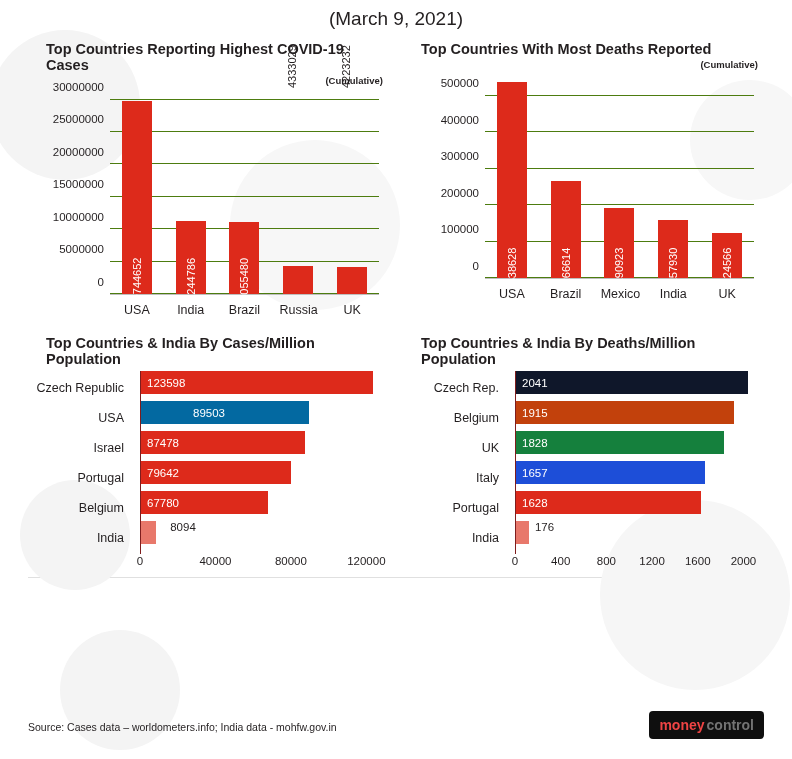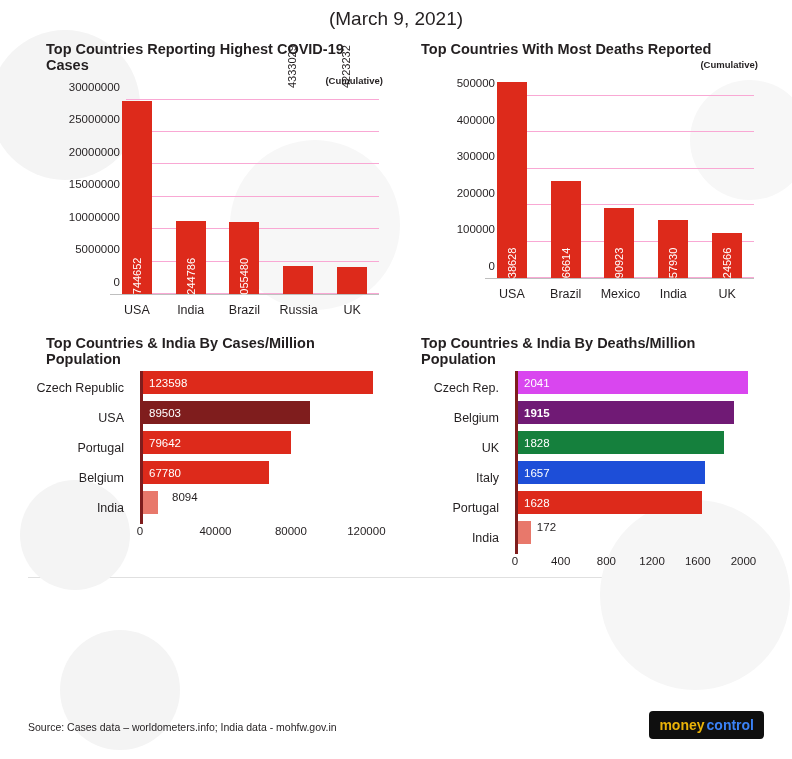--- a/index.html
+++ b/index.html
@@ -56,21 +56,21 @@
     font-size: 9.5px;
     font-weight: bold;
     text-align: right;
     padding-right: 6px;
     margin-bottom: 4px;
   }
 
   
   .vchart { height: 245px; position: relative; padding-left: 82px; padding-right: 10px; }
   .vplot { position:relative; height: 205px; border-bottom: 1px solid #bfbfbf; }
-  .gridline { position:absolute; left:16px; right:0; height:1px; background:#f9a8d4; }
+  .gridline { position:absolute; left:0; right:0; height:1px; background:#4d7c0f; }
   .ytick { position:absolute; right: 100%; margin-right:6px; transform: translateY(-50%);
            font-size: 11.5px; color:#231f20; white-space: nowrap; }
   .vbars { position:absolute; left:0; right:0; bottom:0; top:0; display:flex; align-items:flex-end;
            justify-content: space-around; }
   .vbar-col { width: 14%; display:flex; flex-direction:column; align-items:center; height:100%; justify-content:flex-end; position:relative; }
   .vbar { width: 30px; background:#dd2a1b; position:relative; }
   .vbar .vlabel {
     position:absolute; left:50%; bottom: 6px;
     transform: translateX(-50%) rotate(-90deg);
     transform-origin: center;
@@ -84,41 +84,41 @@
     color:#231f20; font-size:11px; white-space:nowrap;
     margin-bottom: 2px;
   }
   .vxlabels { display:flex; justify-content: space-around; margin-top: 8px; }
   .vxlabels span { width:14%; text-align:center; font-size: 12.5px; }
 
   
   .hchart { margin-top: 8px; padding-left: 4px; }
   .hrow { display:flex; align-items:center; height: 25px; margin-bottom: 5px; }
   .hname { width: 108px; text-align:right; padding-right: 16px; font-size: 12.5px; white-space:nowrap; }
-  .htrack { flex:1; position:relative; height: 33px; border-left:3px solid #7f1d1d; }
+  .htrack { flex:1; position:relative; height: 33px; border-left:1px solid #7f1d1d; }
   .hbar { height: 23px; background:#dd2a1b; display:flex; align-items:center; }
   .hbar.light { background:#e8786b; }
   .hval { color:#fff; font-size: 11.5px; padding-left: 6px; white-space:nowrap; }
   .haxis { display:flex; margin-top: 2px; }
   .haxis .spacer { width:108px; }
   .haxis .ticks { flex:1; position:relative; height: 16px; }
   .haxis .ticks span { position:absolute; transform: translateX(-50%); font-size: 11.5px; top:0; }
 
   .footer {
     position:absolute; left:28px; bottom: 26px;
     font-size: 10.5px; color:#231f20;
   }
   .logo {
     position:absolute; right:28px; bottom: 20px;
     background:#0f0f0f; color:#fff; border-radius: 4px;
     padding: 6px 10px; font-size: 14px; font-weight:bold;
     display:flex; align-items:center; gap:2px;
   }
-  .logo .money { color:#eab308; }
-  .logo .control { color:#3b82f6; }
+  .logo .money { color:#ef4444; }
+  .logo .control { color:#737373; }
   hr.sep { border:none; border-top:1px solid #e0e0e0; margin: 6px 28px 0 28px; }
 </style>
 </head>
 <body>
 
 <div class="watermark wm1"></div>
 <div class="watermark wm2"></div>
 <div class="watermark wm3"></div>
 <div class="watermark wm4"></div>
 <div class="watermark wm5"></div>
@@ -259,22 +259,30 @@
             <div class="hname">Czech Republic</div>
             <div class="htrack">
               <div class="hbar" style="width: 93.6348%; background: rgb(221, 42, 27);">
                 <span class="hval">123598</span>
               </div>
             </div>
           </div>
           <div class="hrow">
             <div class="hname">USA</div>
             <div class="htrack">
-              <div class="hbar" style="width: 67.8053%; background: #7f1d1d;">
+              <div class="hbar" style="width: 67.8053%; background: #0369a1; padding-left: 46px;">
                 <span class="hval">89503</span>
+              </div>
+            </div>
+          </div>
+          <div class="hrow">
+            <div class="hname">Israel</div>
+            <div class="htrack">
+              <div class="hbar" style="width: 66.2712%; background: rgb(221, 42, 27);">
+                <span class="hval">87478</span>
               </div>
             </div>
           </div>
           <div class="hrow">
             <div class="hname">Portugal</div>
             <div class="htrack">
               <div class="hbar" style="width: 60.3348%; background: rgb(221, 42, 27);">
                 <span class="hval">79642</span>
               </div>
             </div>
@@ -305,29 +313,29 @@
           </div>
         </div>
     </div>
 
     <div class="panel">
       <h3>Top Countries &amp; India By Deaths/Million Population</h3>
       <div class="hchart" id="hchart3">
           <div class="hrow">
             <div class="hname">Czech Rep.</div>
             <div class="htrack">
-              <div class="hbar" style="width: 93.6239%; background: #d946ef;">
+              <div class="hbar" style="width: 93.6239%; background: #0f172a;">
                 <span class="hval">2041</span>
               </div>
             </div>
           </div>
           <div class="hrow">
             <div class="hname">Belgium</div>
             <div class="htrack">
-              <div class="hbar" style="width: 87.844%; background: #701a75; font-weight: bold;">
+              <div class="hbar" style="width: 87.844%; background: #c2410c;">
                 <span class="hval">1915</span>
               </div>
             </div>
           </div>
           <div class="hrow">
             <div class="hname">UK</div>
             <div class="htrack">
               <div class="hbar" style="width: 83.8532%; background: #15803d;">
                 <span class="hval">1828</span>
               </div>
@@ -345,21 +353,21 @@
             <div class="hname">Portugal</div>
             <div class="htrack">
               <div class="hbar" style="width: 74.6789%; background: rgb(221, 42, 27);">
                 <span class="hval">1628</span>
               </div>
             </div>
           </div>
           <div class="hrow">
             <div class="hname">India</div>
             <div class="htrack">
-              <span class="hval" style="color: rgb(35, 31, 32); position: absolute; left: 5.22936%; padding-left: 6px;">172</span>
+              <span class="hval" style="color: rgb(35, 31, 32); position: absolute; left: 5.22936%; padding-left: 6px;">176</span>
               <div class="hbar light" style="width: 5.22936%; background: rgb(232, 120, 107);"></div>
             </div>
           </div>
           <div class="haxis">
             <div class="spacer"></div>
             <div class="ticks">
               <span style="left: 0%;">0</span>
               <span style="left: 18.3486%;">400</span>
               <span style="left: 36.6972%;">800</span>
               <span style="left: 55.0459%;">1200</span>

